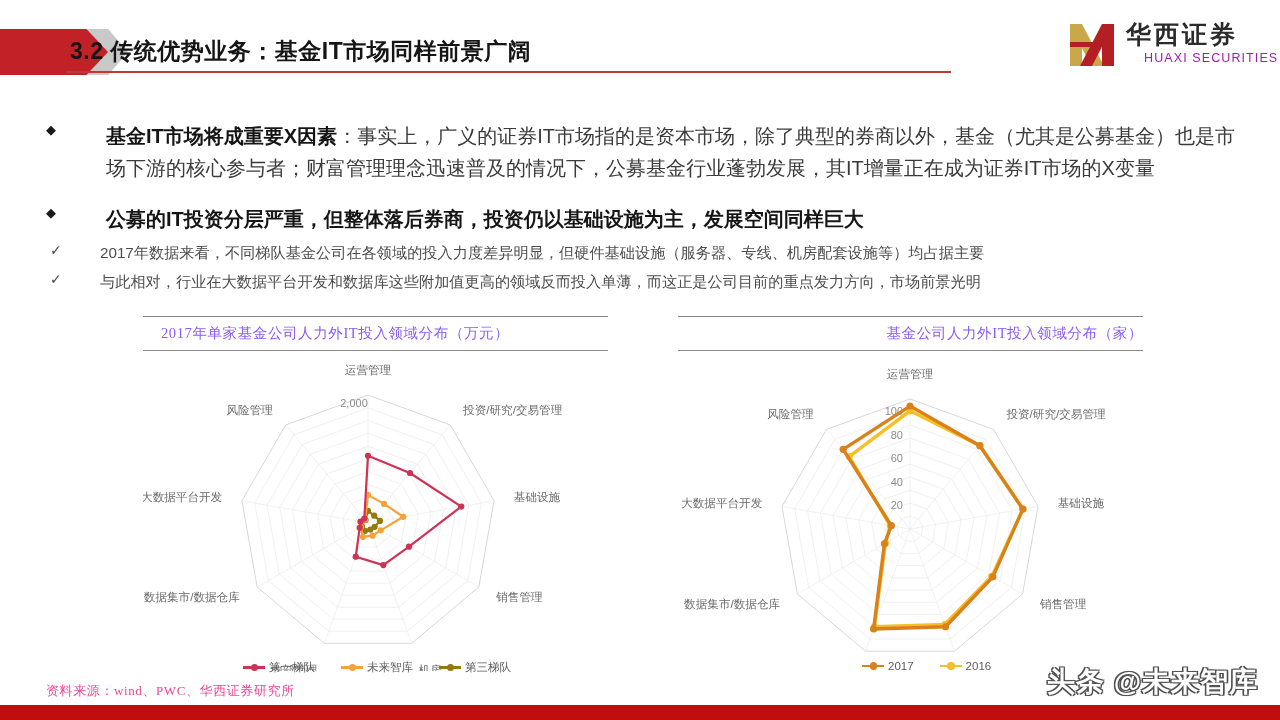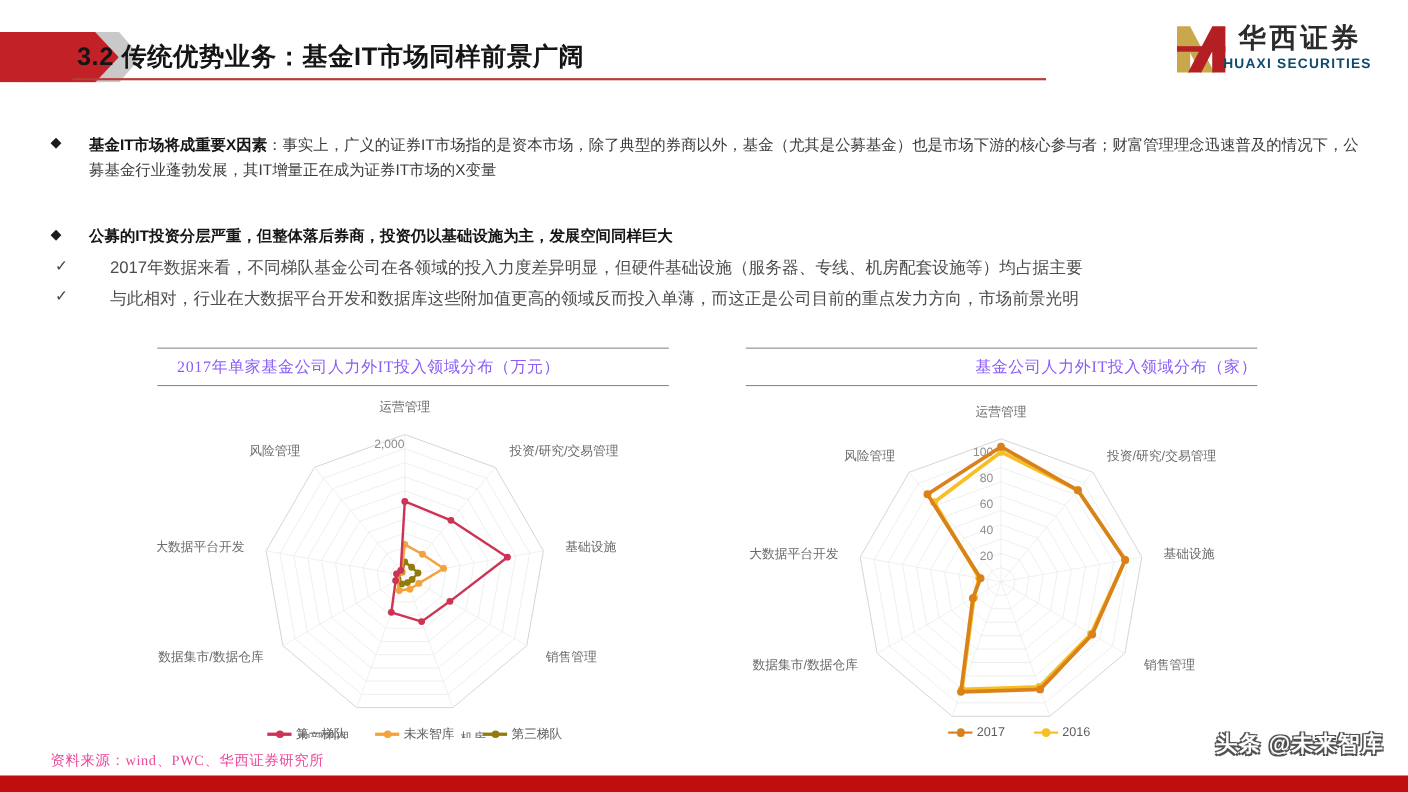--- a/index.html
+++ b/index.html
@@ -35,39 +35,39 @@
 
   
   #logo { position: absolute; right: 22px; top: 18px; width: 190px; height: 58px; }
   .logo-h { position: absolute; left: 0; top: 2px; width: 48px; height: 50px; }
   .logo-cn {
     position: absolute; left: 58px; top: 0px;
     font-size: 25px; font-weight: bold; color: #2b2b2b;
     letter-spacing: 3px; white-space: nowrap;
   }
   .logo-en {
-    position: absolute; left: 44px; top: 33px;
-    font-size: 12.5px; font-weight: bold; color: #0c4a6e;
+    position: absolute; left: 76px; top: 33px;
+    font-size: 12.5px; font-weight: normal; color: #a21caf;
     letter-spacing: 1.1px; white-space: nowrap;
   }
 
   
   .blk { position: absolute; }
   .bul-row { position: relative; display: block; }
   .marker-diamond {
     position: absolute; left: 0; top: 1px;
     font-size: 13px; color: #1a1a1a; line-height: 1.4;
   }
   .marker-check {
     position: absolute; left: 4px; top: 0px;
     font-size: 14px; color: #4a4a4a; line-height: 1.4;
   }
   .bul-text {
-    display: block; margin-left: 35px;
-    font-size: 14px; color: #3b3b3b; line-height: 1.62;
+    display: block; margin-left: 60px;
+    font-size: 20px; color: #3b3b3b; line-height: 1.62;
   }
   .bul-text b { color: #151515; font-weight: bold; }
   .chk-text {
     display: block; margin-left: 54px;
     font-size: 15.2px; color: #4d4d4d; line-height: 1.6;
   }
 
   
   .panel { position: absolute; }
   .panel-title-box {
@@ -98,21 +98,21 @@
     position: absolute; left: 46px; top: 682px;
     font-family: "Liberation Serif", "DejaVu Serif", serif;
     font-size: 13px; color: #ec4899; letter-spacing: 0.6px; white-space: nowrap;
   }
   #footer-bar {
     position: absolute; left: 0; top: 705px; width: 1280px; height: 15px;
     background: #c00d0d;
   }
   #watermark {
     position: absolute; right: 22px; top: 663px;
-    font-size: 20px; font-weight: bold; color: #ffffff;
+    font-size: 28px; font-weight: bold; color: #ffffff;
     letter-spacing: 1px; white-space: nowrap;
     text-shadow:
       -1.4px -1.4px 0 #4a4a4a, 1.4px -1.4px 0 #4a4a4a,
       -1.4px  1.4px 0 #4a4a4a, 1.4px  1.4px 0 #4a4a4a,
        0 0 2px #6a6a6a;
     opacity: 0.96;
   }
   .axis-tick {
     font-size: 11px; fill: #8d8d8d;
     font-family: "Liberation Sans", sans-serif;

